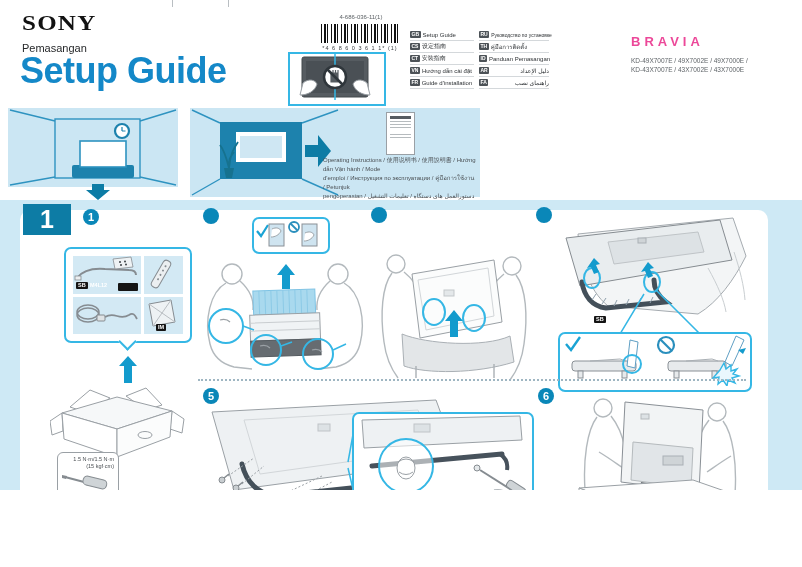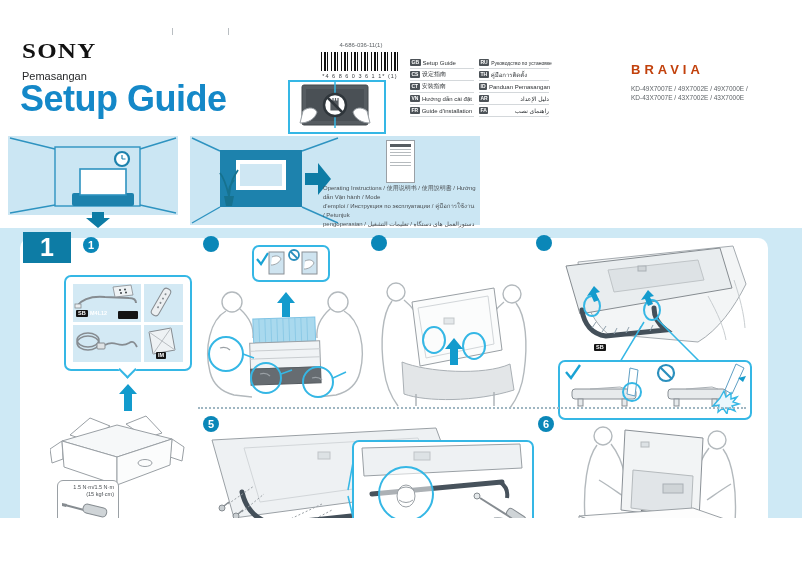--- a/index.html
+++ b/index.html
@@ -1,36 +1,36 @@
 <!DOCTYPE html>
 <html><head>
 <meta charset="utf-8">
 <style>
   html,body{margin:0;padding:0;background:#fff;}
   #page{position:relative;width:802px;height:490px;overflow:hidden;background:#fff;
-        font-family:"Liberation Sans",sans-serif;margin-top:28px;-webkit-font-smoothing:antialiased;}
+        font-family:"Liberation Sans",sans-serif;-webkit-font-smoothing:antialiased;}
   .abs{position:absolute;}
   
   .sony-logo{left:22px;top:12px;font-family:"Liberation Serif",serif;font-weight:bold;
              font-size:20px;letter-spacing:1px;color:#121212;transform:scaleX(1.25);transform-origin:left;}
   .television{left:22px;top:42px;font-size:11px;color:#26282a;}
   .doc-title{left:20px;top:50px;font-size:36px;font-weight:bold;color:#1488c8;letter-spacing:-.5px;}
   .part-number{left:318px;top:14px;width:86px;text-align:center;font-size:6px;color:#5c6165;}
   .barcode{left:321px;top:24px;width:78px;height:19px;
            background:repeating-linear-gradient(90deg,#111 0 1px,#fff 1px 3px,#111 3px 5px,#fff 5px 6px,#111 6px 7px,#fff 7px 10px);}
   .barcode-text{left:314px;top:45px;width:92px;text-align:center;font-size:5.5px;letter-spacing:1px;color:#3a3e42;}
   .crop-tick{top:0;width:1px;height:7px;background:#b9bec2;}
   .notouch-box{left:288px;top:52px;width:94px;height:50px;border:2px solid #35b7e5;background:#fff;}
   
   .lang-col{top:29px;}
   .lang-row{display:flex;align-items:center;gap:2px;height:11px;border-bottom:1px solid #d4d8db;}
   .lang-code{background:#4c5257;color:#fff;font-size:5px;line-height:7px;padding:0 1.5px;border-radius:1px;font-weight:bold;}
   .lang-label{font-size:6px;color:#2e3235;white-space:nowrap;}
   .lang-row.rtl .lang-label{margin-left:auto;direction:rtl;}
-  .bravia{left:631px;top:34px;font-size:13px;letter-spacing:4px;color:#c2410c;font-weight:bold;}
+  .bravia{left:631px;top:34px;font-size:13px;letter-spacing:4px;color:#ec4899;font-weight:bold;}
   .models{left:631px;top:56px;font-size:6.5px;line-height:9px;color:#5f6468;}
   
   .panel{background:#cbe6f3;}
   .banner-left{left:8px;top:108px;width:170px;height:79px;}
   .banner-right{left:190px;top:108px;width:290px;height:89px;}
   .docs-text{left:133px;top:48px;width:154px;font-size:6px;line-height:9px;color:#4a4f53;}
   .booklet{left:196px;top:4px;width:27px;height:41px;background:#fff;border:1px solid #9aa0a5;}
   .booklet i{display:block;height:1px;background:#b6bbbe;margin:2px 3px 0 3px;}
   .booklet i.hd{height:3px;background:#565c61;margin-top:3px;}
   

